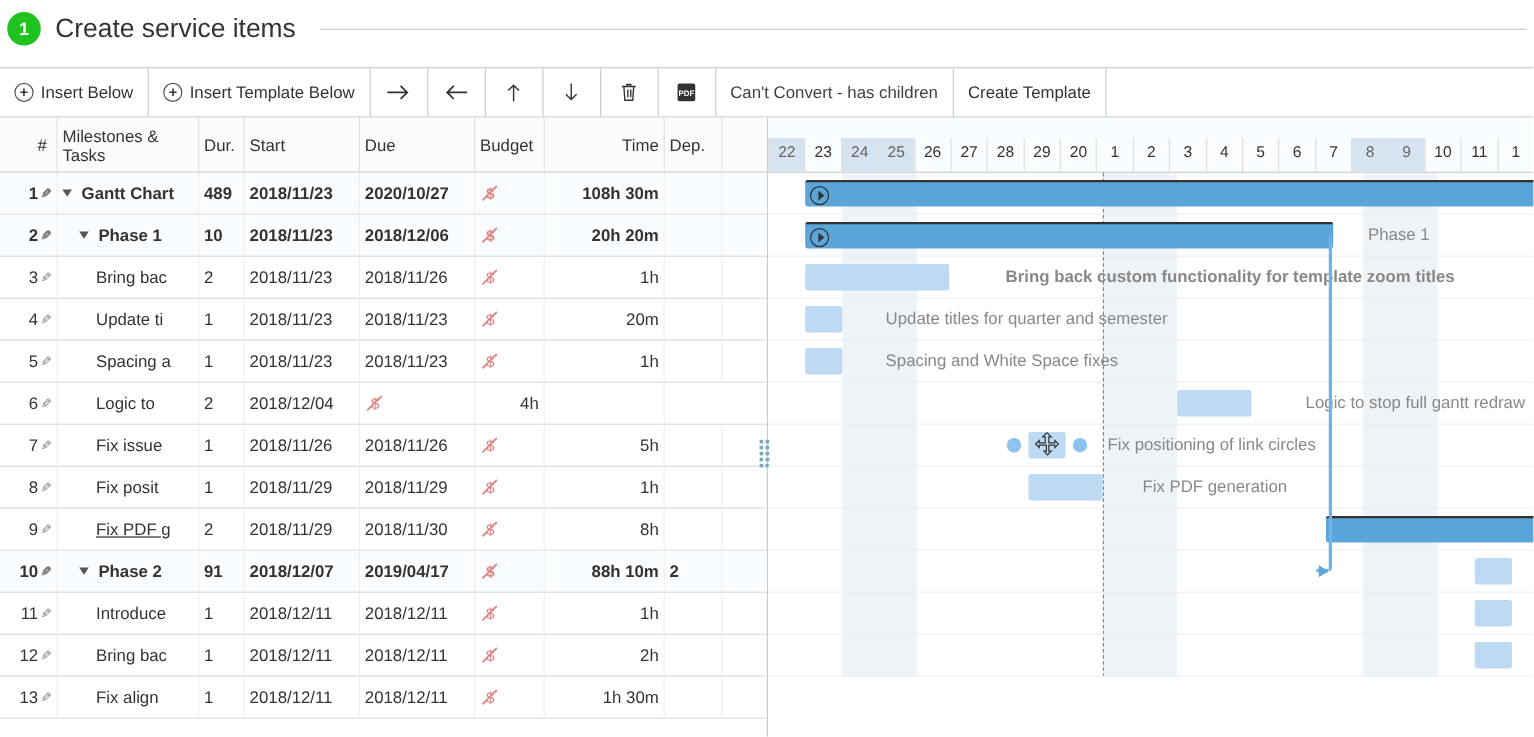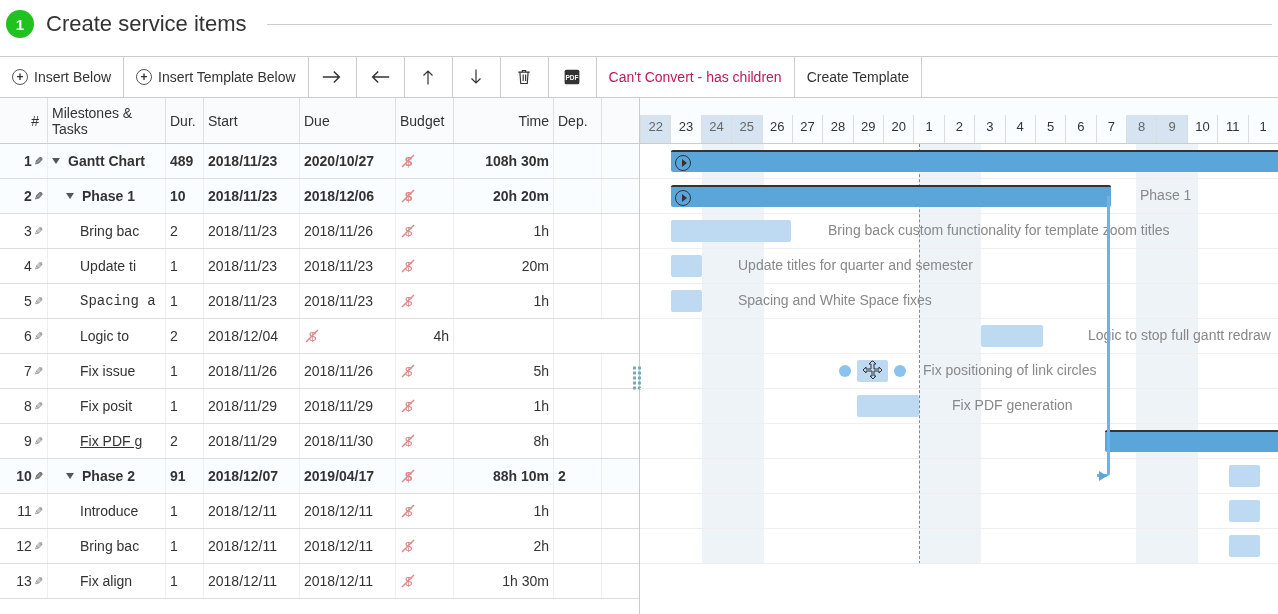--- a/index.html
+++ b/index.html
@@ -52,21 +52,21 @@
   }
   .toolbar .btn {
     display: flex;
     align-items: center;
     padding: 0 12px;
     border-right: 1px solid #ccc;
     cursor: pointer;
     color: #333;
     gap: 6px;
   }
-  .toolbar .btn.disabled { color: #be185d; cursor: default; }
+  .toolbar .btn.disabled { color: #404040; cursor: default; }
   .toolbar .iconbtn {
     width: 48px;
     justify-content: center;
   }
   .circle-plus {
     width: 16px; height: 16px;
     border: 1.5px solid #555;
     border-radius: 50%;
     display: inline-flex; align-items: center; justify-content: center;
     font-size: 12px; line-height: 1;
@@ -390,21 +390,21 @@
             </svg>
           </div>
           <div class="time-col">20m</div>
           <div></div>
         </div>
         <div class="grid-row">
           <div class="numcell">
             <span>5</span>
             <span class="pencil">✎</span>
           </div>
-          <div class="taskname" style="padding-left: 32px; font-family: Liberation Mono, monospace;">
+          <div class="taskname" style="padding-left: 32px;">
             <span>Spacing a</span>
           </div>
           <div>1</div>
           <div>2018/11/23</div>
           <div>2018/11/23</div>
           <div class="budget-col">
             <svg viewBox="0 0 16 16">
               <text x="5" y="13" font-size="13" fill="#d88">$</text>
               <line x1="2" y1="14" x2="14" y2="2" stroke="#d88" stroke-width="1.5"></line>
             </svg>
@@ -627,21 +627,21 @@
           </div>
         </div>
         <div class="gantt-row">
           <div class="bar strong" style="left: 31px; width: 440px;">
             <span class="play-circle"></span>
           </div>
           <div class="bar-label" style="left: 500px;">Phase 1</div>
         </div>
         <div class="gantt-row">
           <div class="bar light" style="left: 31px; width: 120px;"></div>
-          <div class="bar-label" style="left: 188px;">Bring back custom functionality for template zoom titles</div>
+          <div class="bar-label" style="left: 198px; font-weight: bold;">Bring back custom functionality for template zoom titles</div>
         </div>
         <div class="gantt-row">
           <div class="bar light" style="left: 31px; width: 31px;"></div>
           <div class="bar-label" style="left: 98px;">Update titles for quarter and semester</div>
         </div>
         <div class="gantt-row">
           <div class="bar light" style="left: 31px; width: 31px;"></div>
           <div class="bar-label" style="left: 98px;">Spacing and White Space fixes</div>
         </div>
         <div class="gantt-row">

